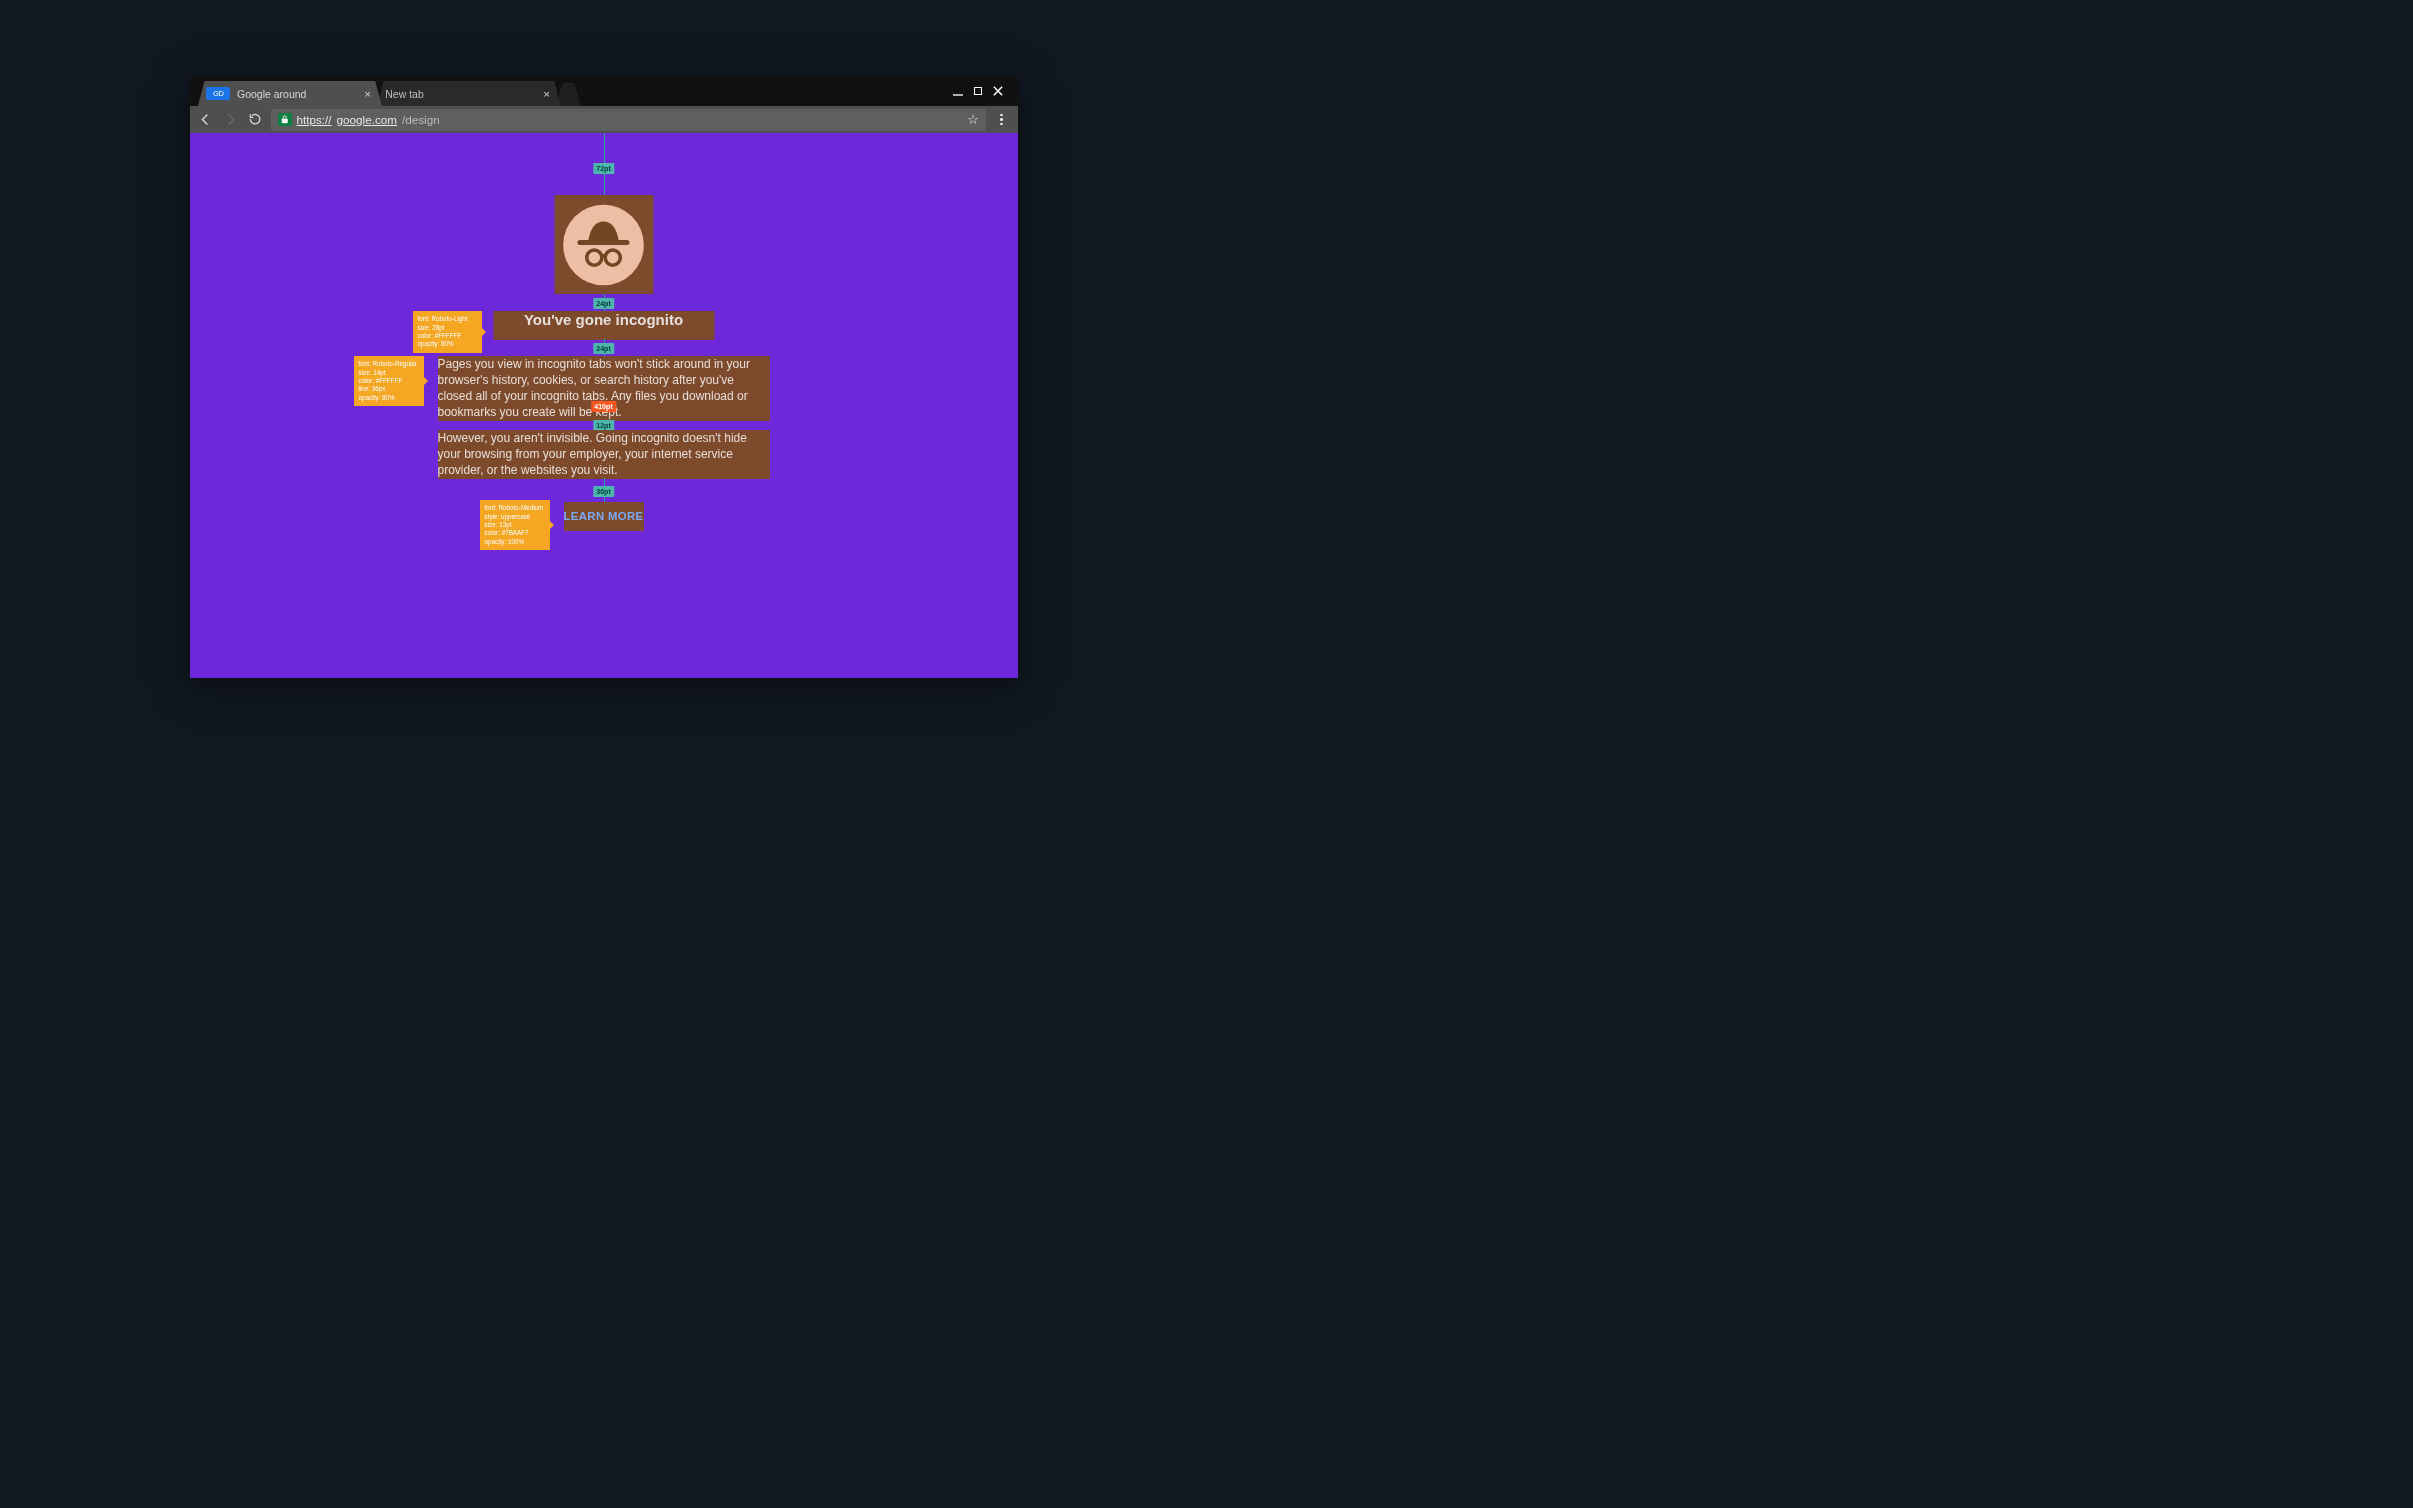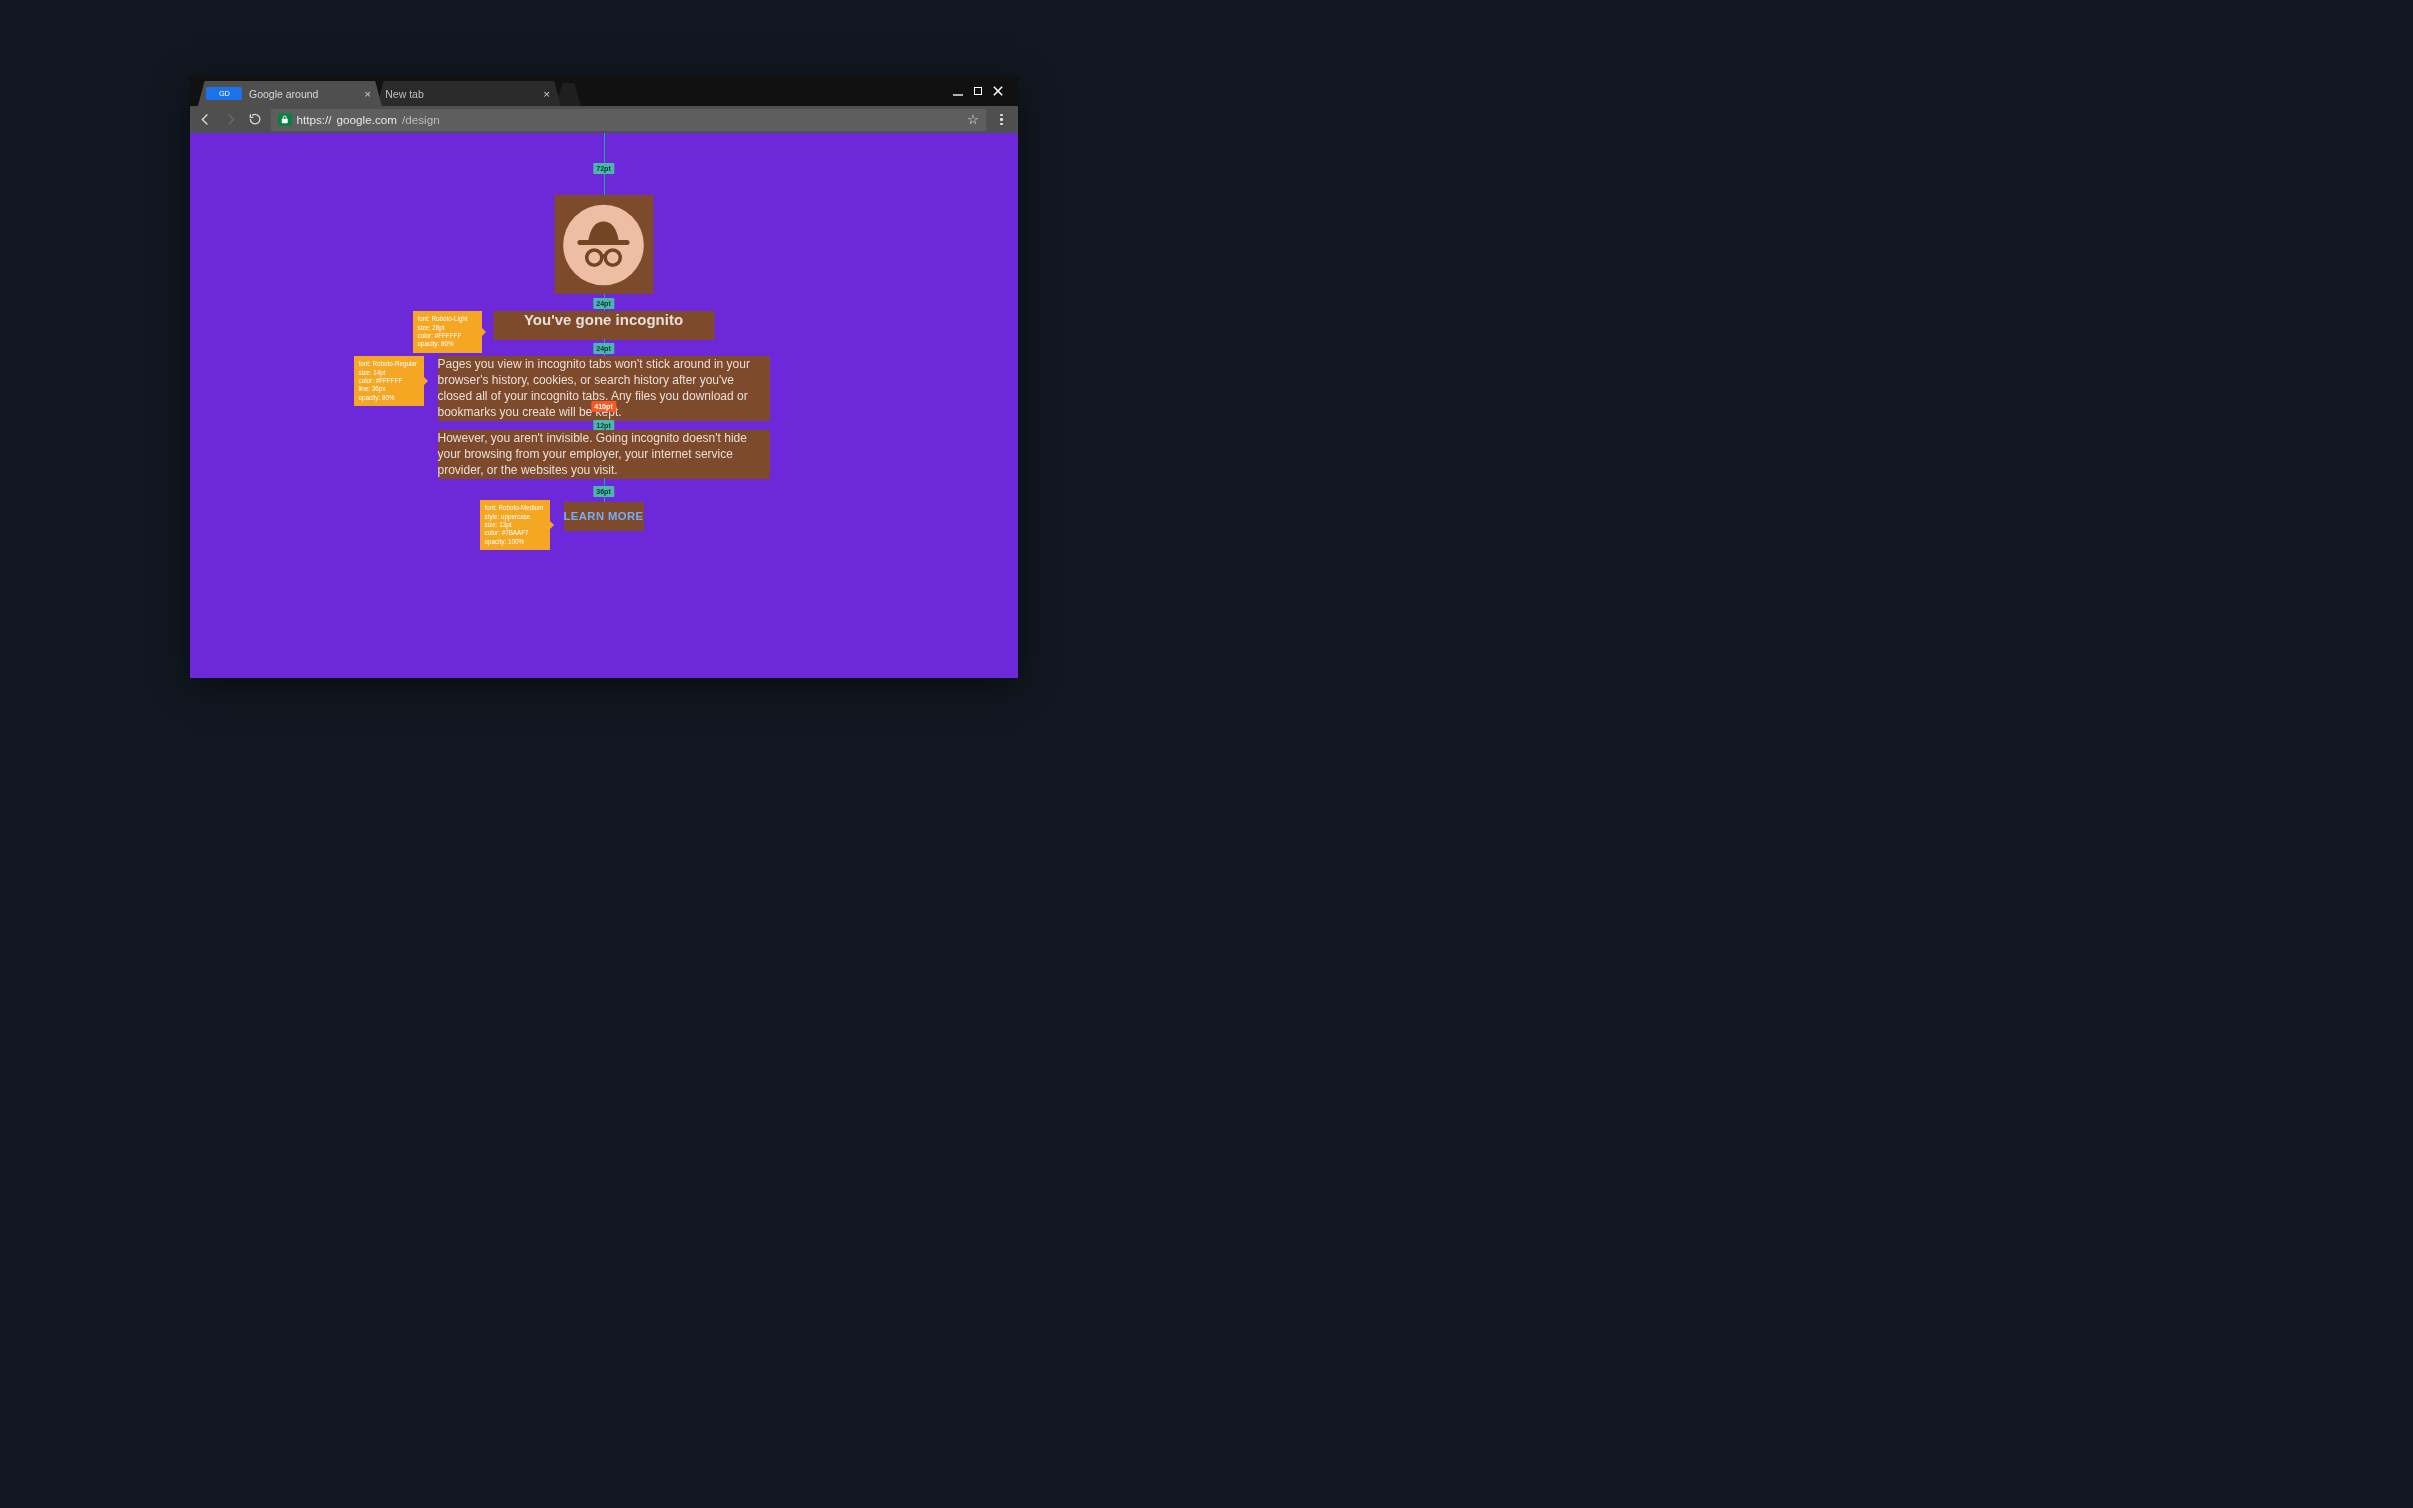--- a/index.html
+++ b/index.html
@@ -44,21 +44,21 @@
     padding: 0 8.4px;
     font-size: 10.5px;
     color: #d6d6d6;
     position: relative;
     clip-path: polygon(6.7px 0, calc(100% - 6.7px) 0, 100% 100%, 0 100%);
     margin-right: -5px;
   }
   .tab.active   { background: #4f4f4f; z-index: 2; }
   .tab.inactive { background: #2a2a2a; color: #bfbfbf; z-index: 1; }
   .tab .favicon {
-    width: 36px; height: 13.4px; border-radius: 1.7px;
+    width: 24px; height: 13.4px; border-radius: 1.7px;
     background: #1a73e8; color: #fff; font-size: 7.5px; font-weight: 400;
     display: flex; align-items: center; justify-content: center;
     margin-right: 6.7px; letter-spacing: -0.4px;
   }
   .tab .tab-x {
     margin-left: auto; width: 11.7px; height: 11.7px;
     color: #cfcfcf; font-size: 11.7px; line-height: 1;
     display: flex; align-items: center; justify-content: center;
   }
   .tab-stub {
@@ -102,21 +102,21 @@
     padding: 0 6.7px;
     gap: 5px;
     color: #e6e6e6;
     font-size: 11.7px;
   }
   .omnibox .lock {
     width: 13.4px; height: 13.4px; border-radius: 1.7px;
     background: #0b8043; color: #fff; font-size: 8.4px;
     display: flex; align-items: center; justify-content: center;
   }
-  .omnibox .url-main { color: #e6e6e6; }
+  .omnibox .url-main { color: #e6e6e6; text-decoration: underline; }
   .omnibox .url-path { color: #bdbdbd; }
   .omnibox .star {
     margin-left: auto; color: #e6e6e6; font-size: 13.4px;
   }
   .menu-dot {
     width: 18.4px; height: 18.4px; display:flex; flex-direction:column;
     align-items:center; justify-content:center; gap:1.9px;
   }
   .menu-dot span { width:2.5px; height:2.5px; background:#e6e6e6; border-radius:50%; }
 

